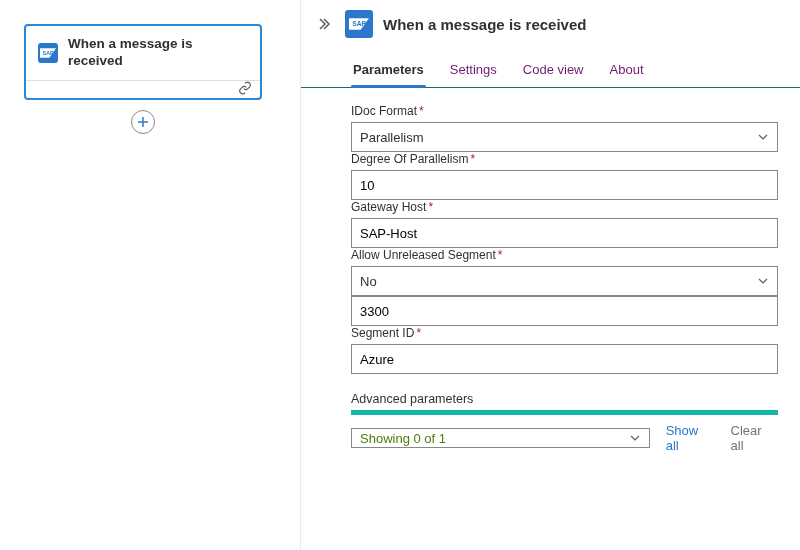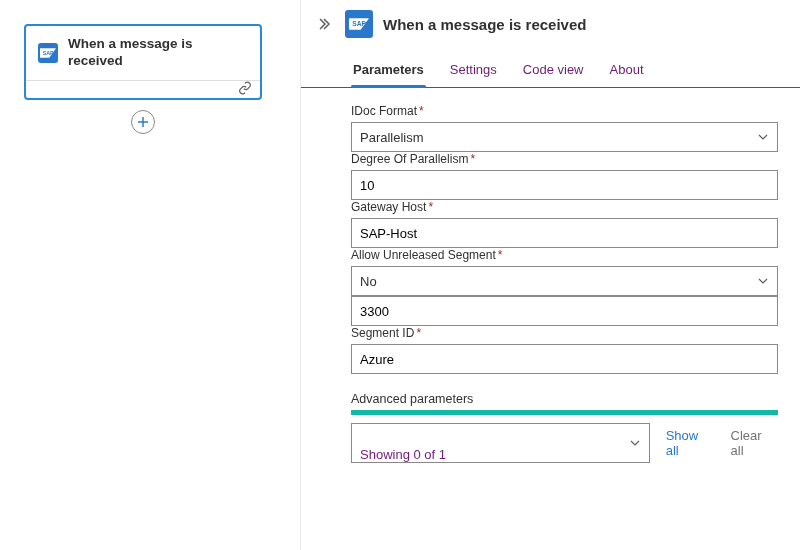--- a/index.html
+++ b/index.html
@@ -166,23 +166,22 @@
       border-bottom: 5px solid #14b8a6;
       margin-bottom: 8px;
     }
     .adv-row {
       display:flex;
       align-items:center;
       gap: 16px;
     }
     .adv-select {
       width: 300px;
-      height: 40px;
-      color:#701a75;
-      align-items:flex-end;
+      height: 20px;
+      color:#4d7c0f;
     }
     .link-btn {
       color:#2b77cc;
       font-size:13px;
       cursor:pointer;
     }
     .link-btn.dim { color:#737373; }
   </style>
 </head>
 <body>

